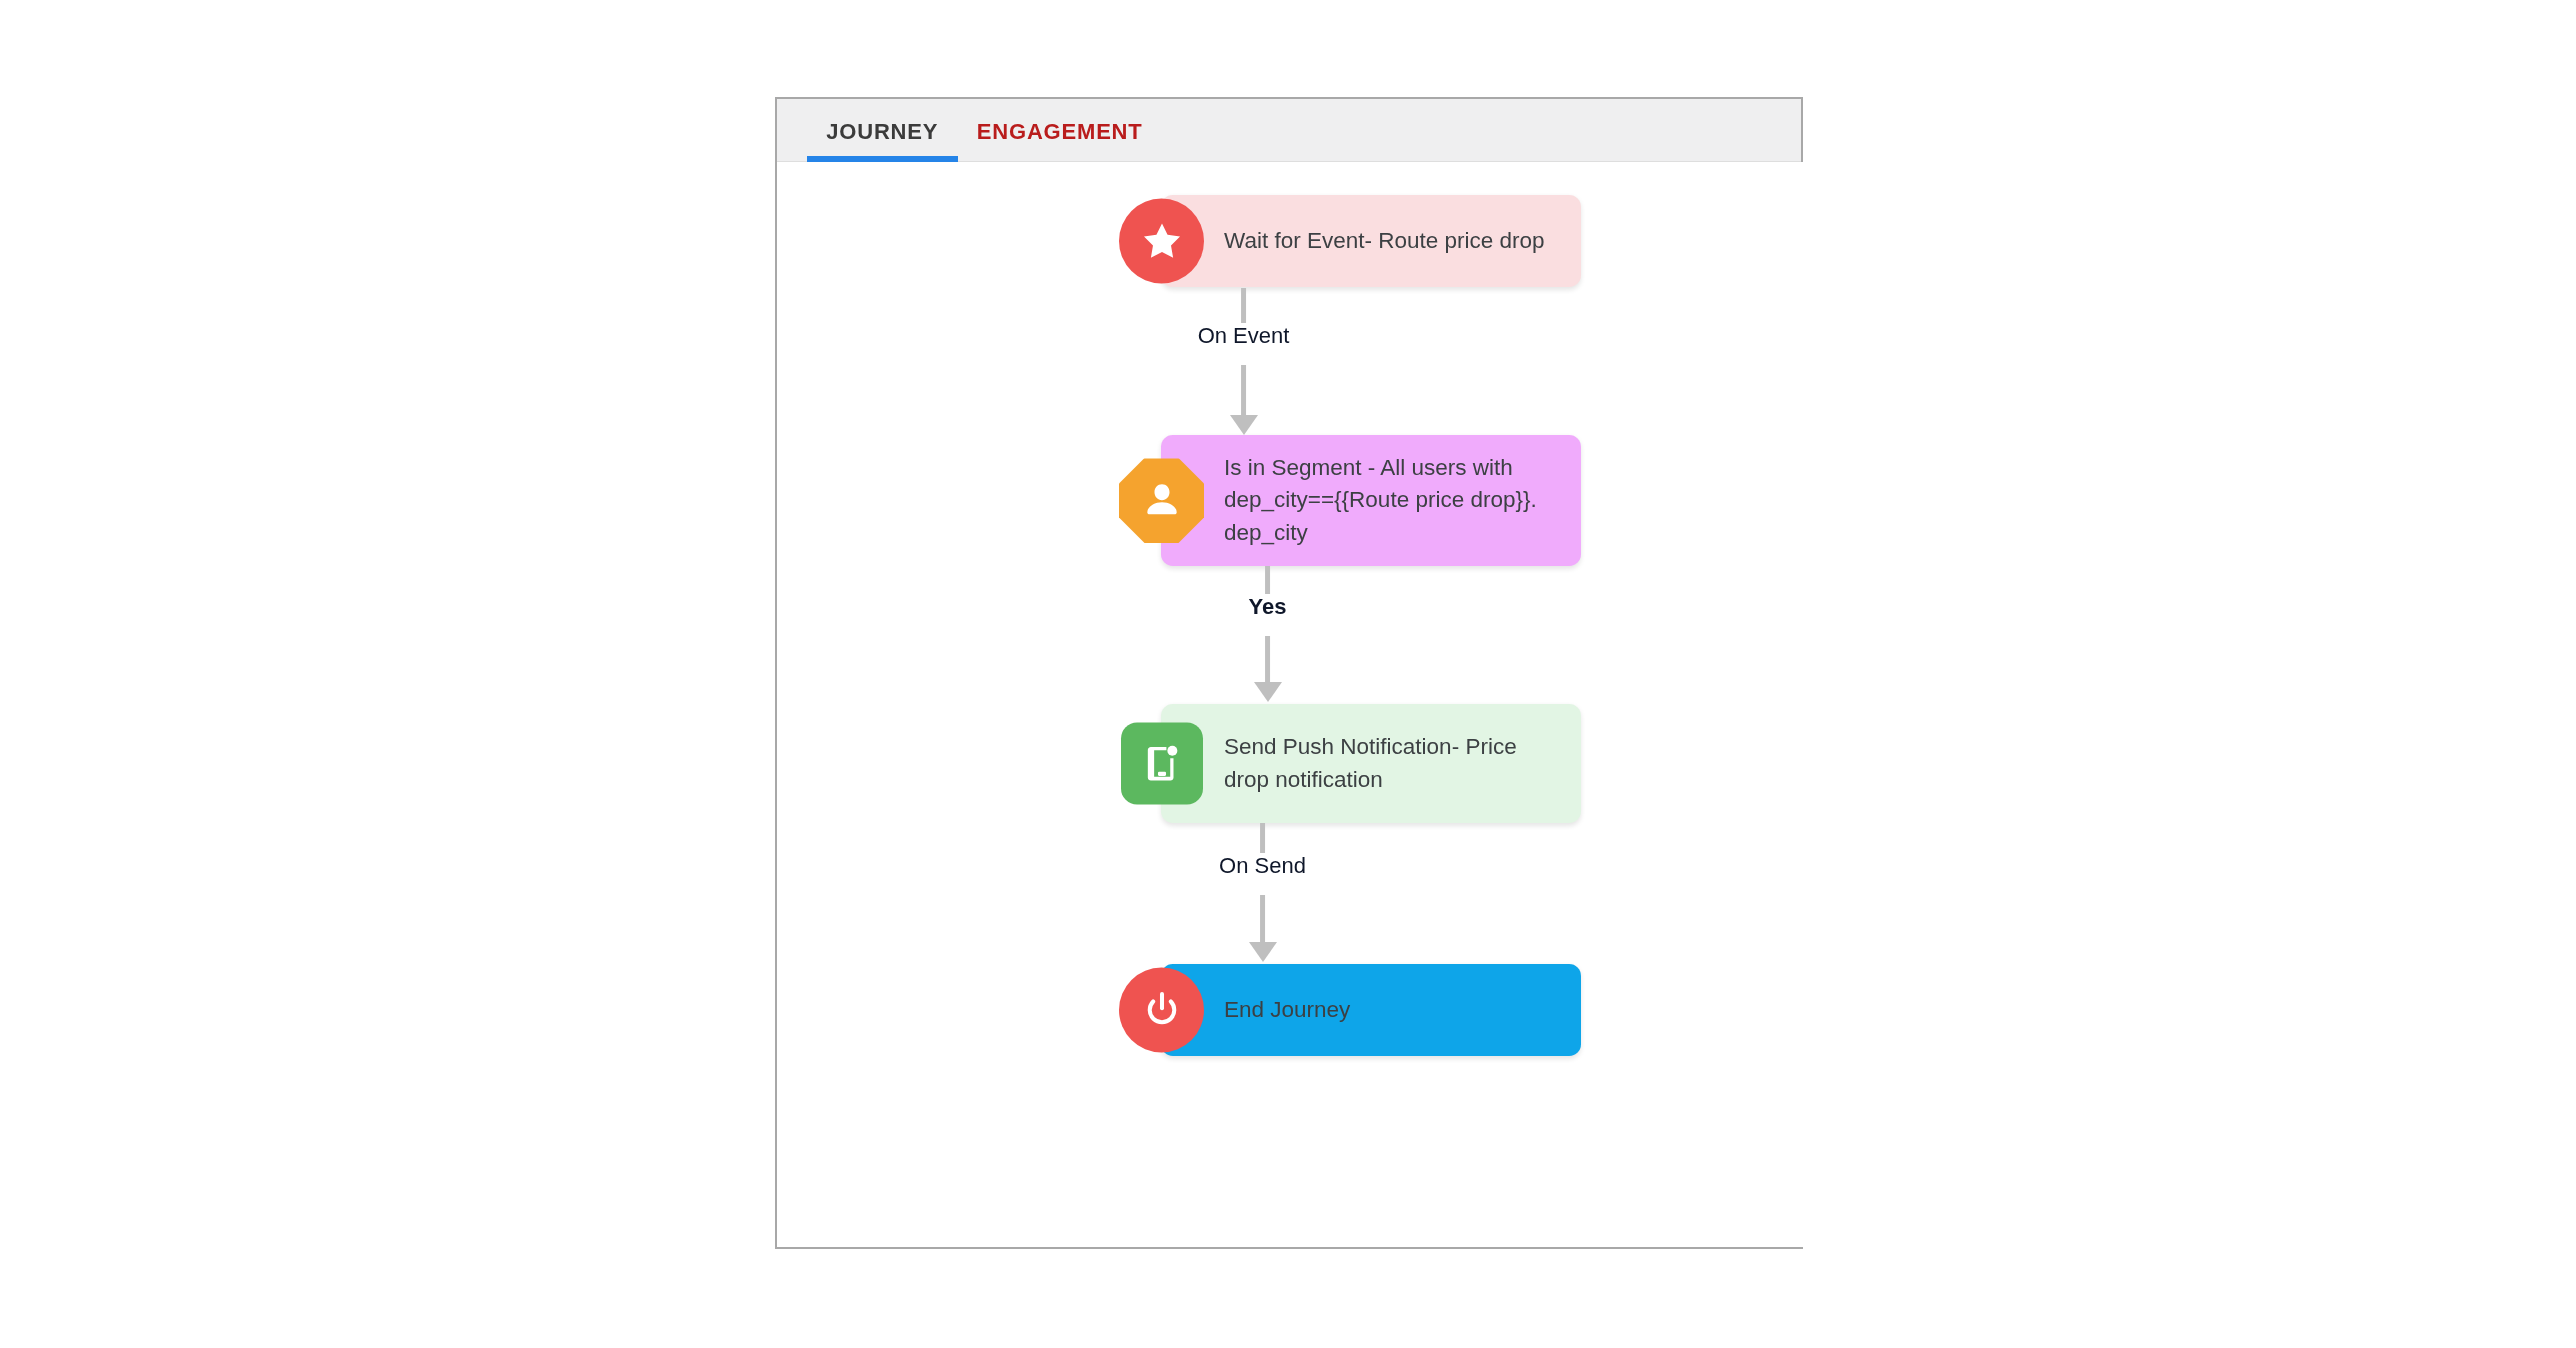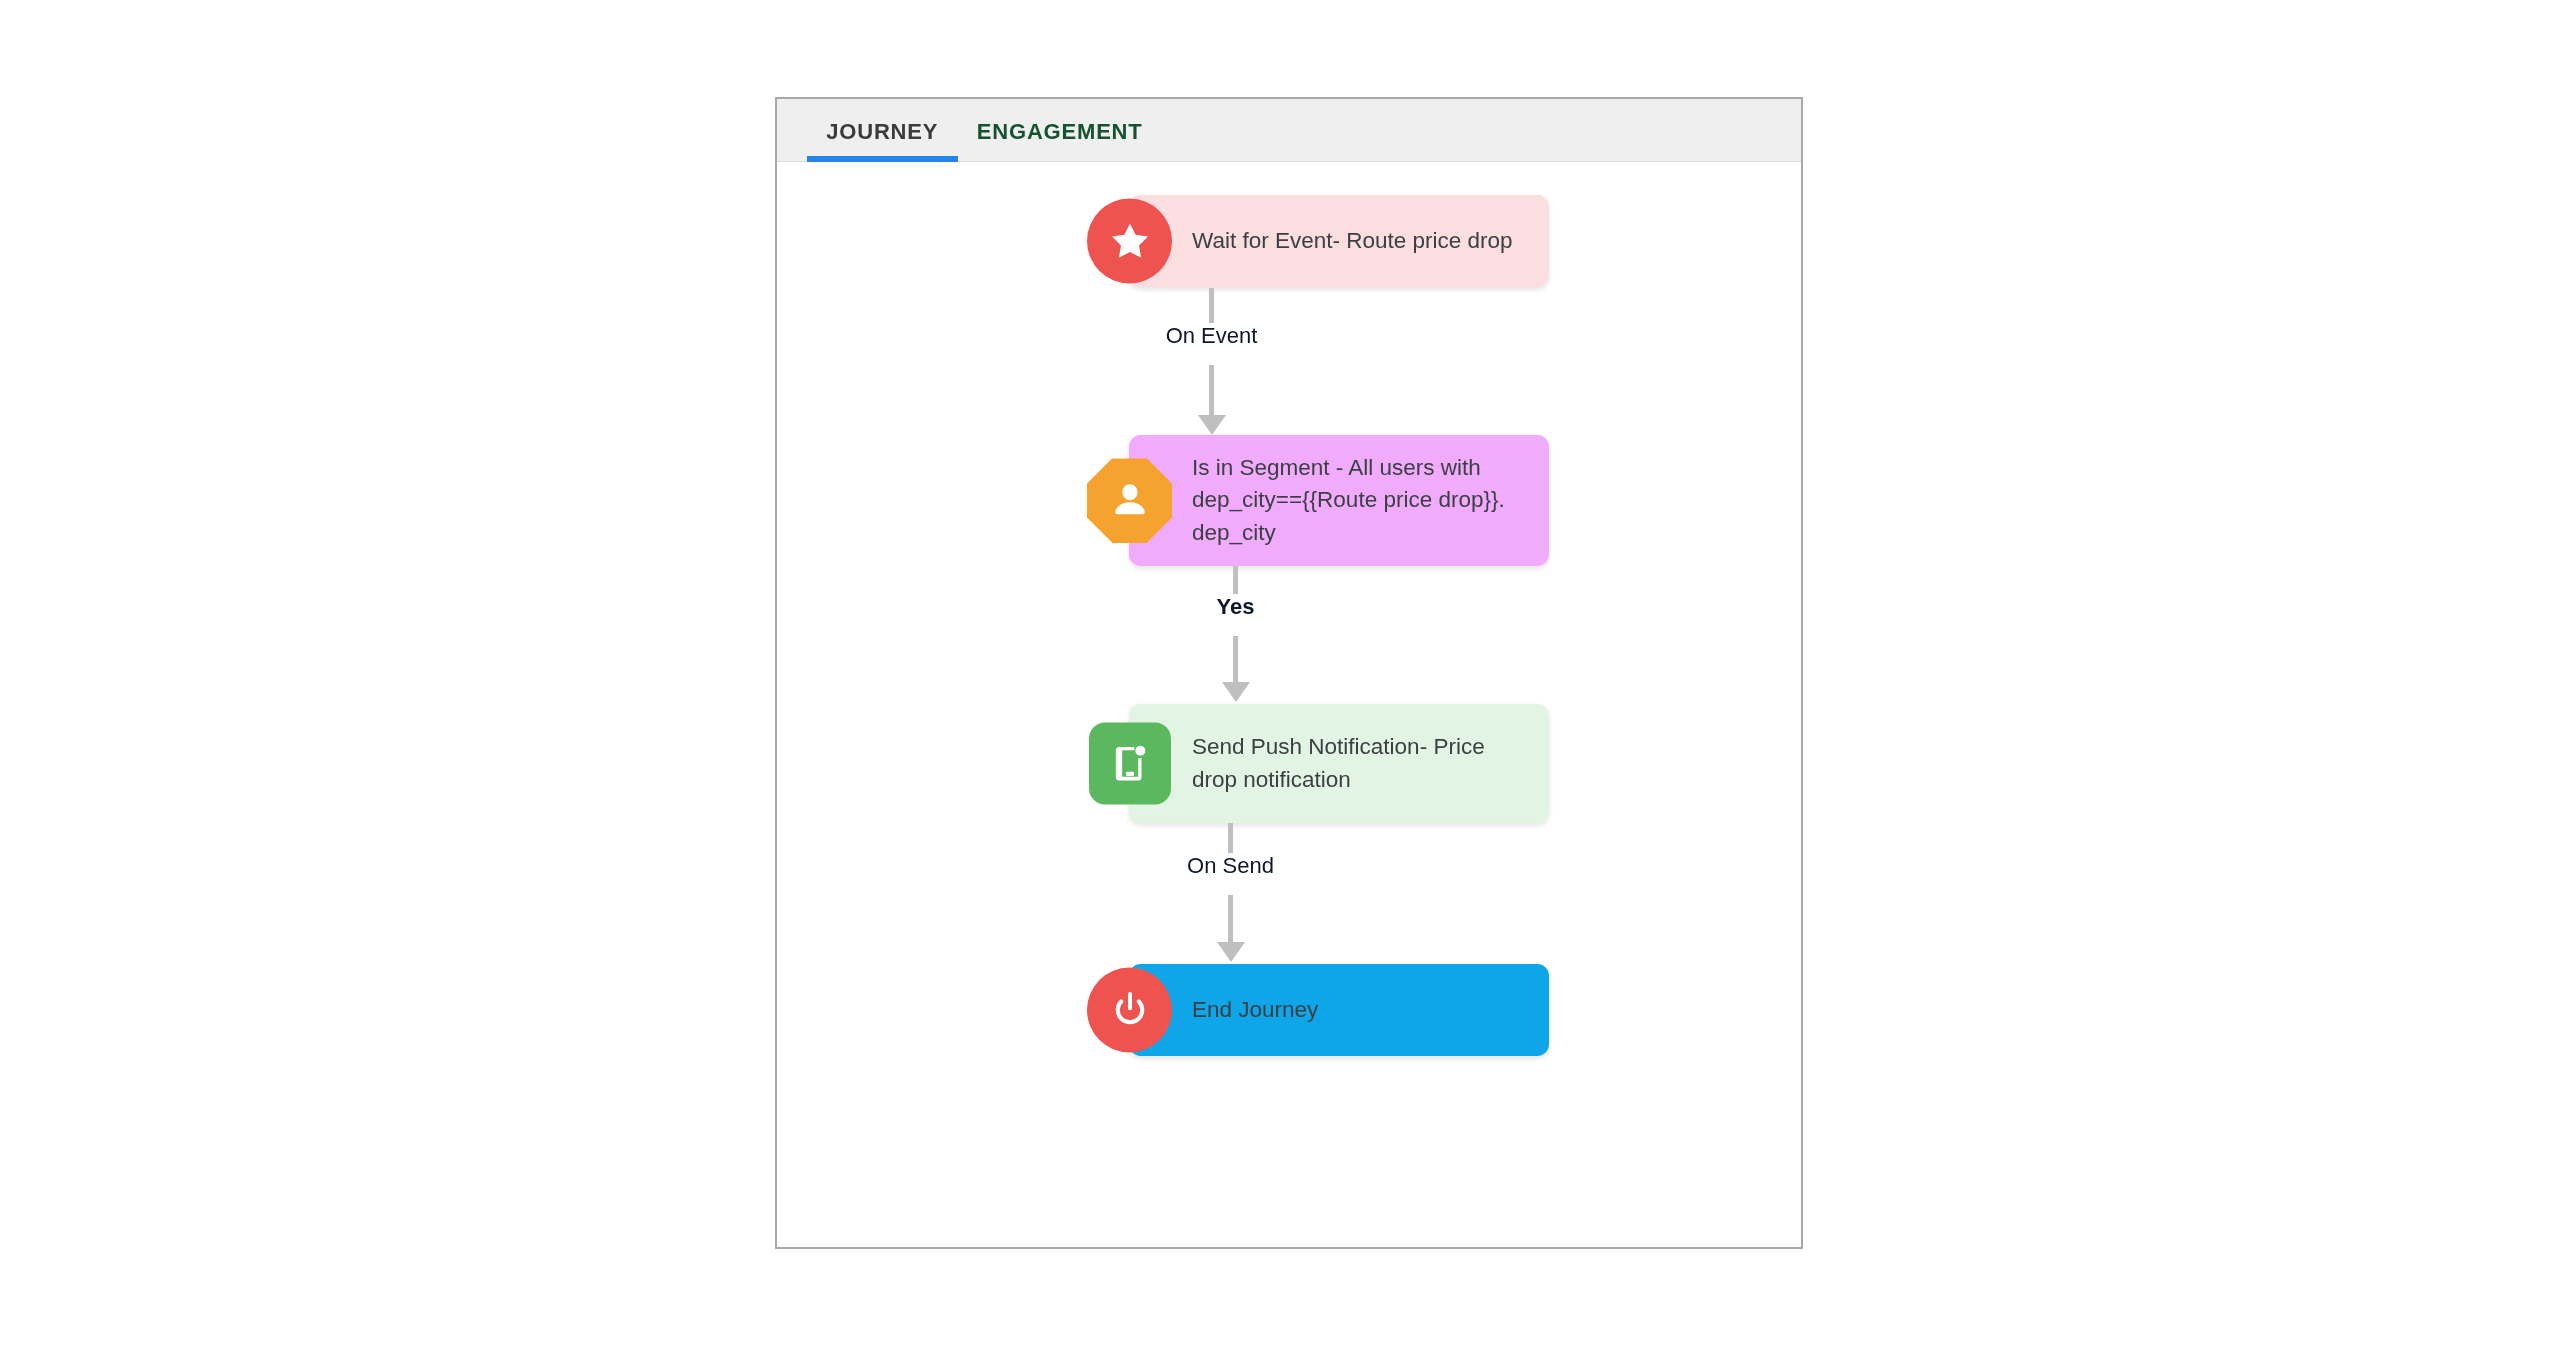--- a/index.html
+++ b/index.html
@@ -39,41 +39,42 @@
     padding-left: 30px;
     font-weight: bold;
   }
   .tab {
     position: relative;
     padding: 20.4px 19.3px 0 19.3px;
     height: 63px;
     box-sizing: border-box;
     font-size: 22px;
     letter-spacing: 0.8px;
-    color: #14532d;
+    color: #b91c1c;
     cursor: pointer;
     user-select: none;
   }
   .tab.active { color: #3b3b3b; }
   .tab.active .tab-underline {
     position: absolute;
     left: 0;
     right: 0;
     bottom: 0;
     height: 5.9px;
     background: #2584e8;
   }
 
   
   #flow-canvas {
     position: relative;
     width: 100%;
     height: 1085px;
     background: #ffffff;
     overflow: hidden;
+    margin-left: 32px;
   }
 
   
   .node {
     position: absolute;
     display: flex;
     align-items: center;
     border-radius: 11.8px;
     box-sizing: border-box;
     box-shadow: 0 2.7px 4.8px rgba(0,0,0,0.10);

